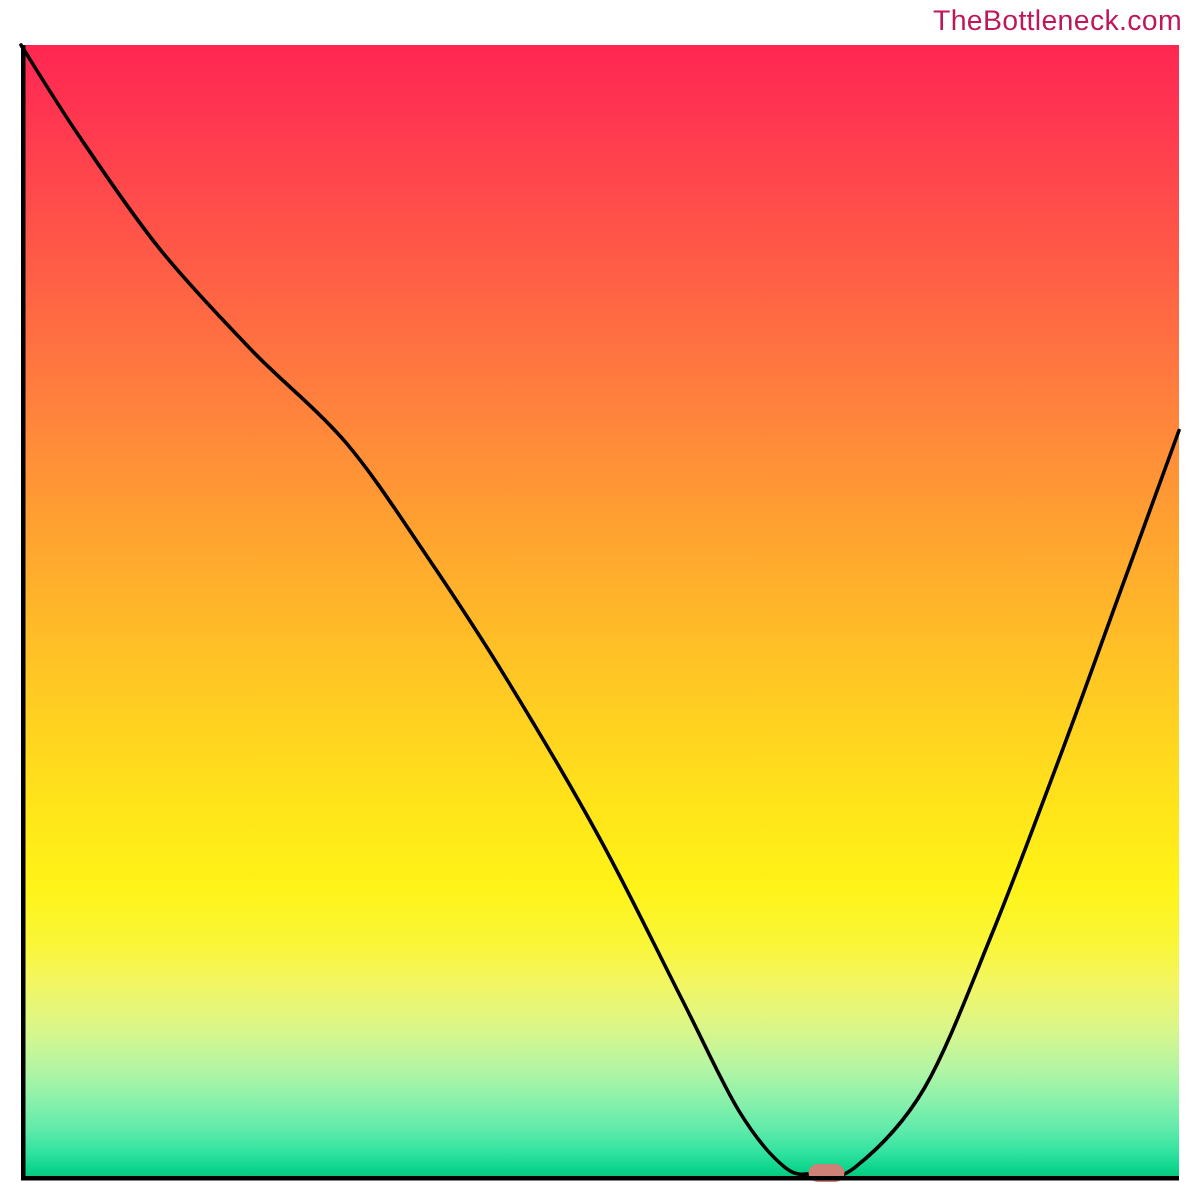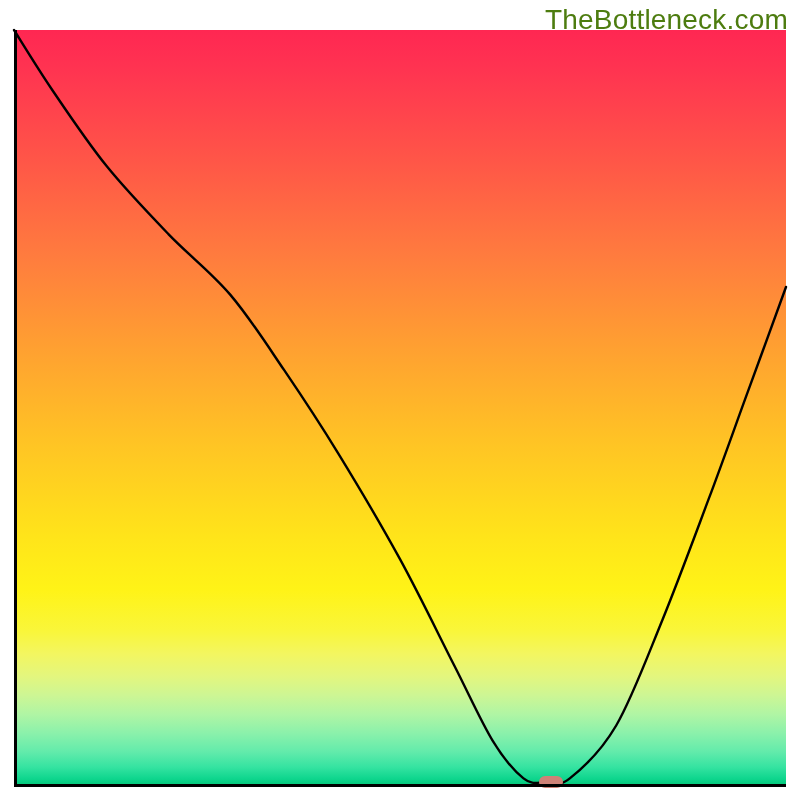--- a/index.html
+++ b/index.html
@@ -13,22 +13,22 @@
   }
   .wrap {
     position: relative;
     width: 800px;
     height: 800px;
   }
   .watermark {
     position: absolute;
     top: 4px;
     right: 12px;
-    color: #4d7c0f;
-    font-size: 28px;
+    color: #be185d;
+    font-size: 19px;
     font-weight: 400;
     letter-spacing: 0.2px;
     user-select: none;
   }
   .plot {
     position: absolute;
     left: 14px;
     top: 30px;
     width: 772px;   
     height: 756px;  

